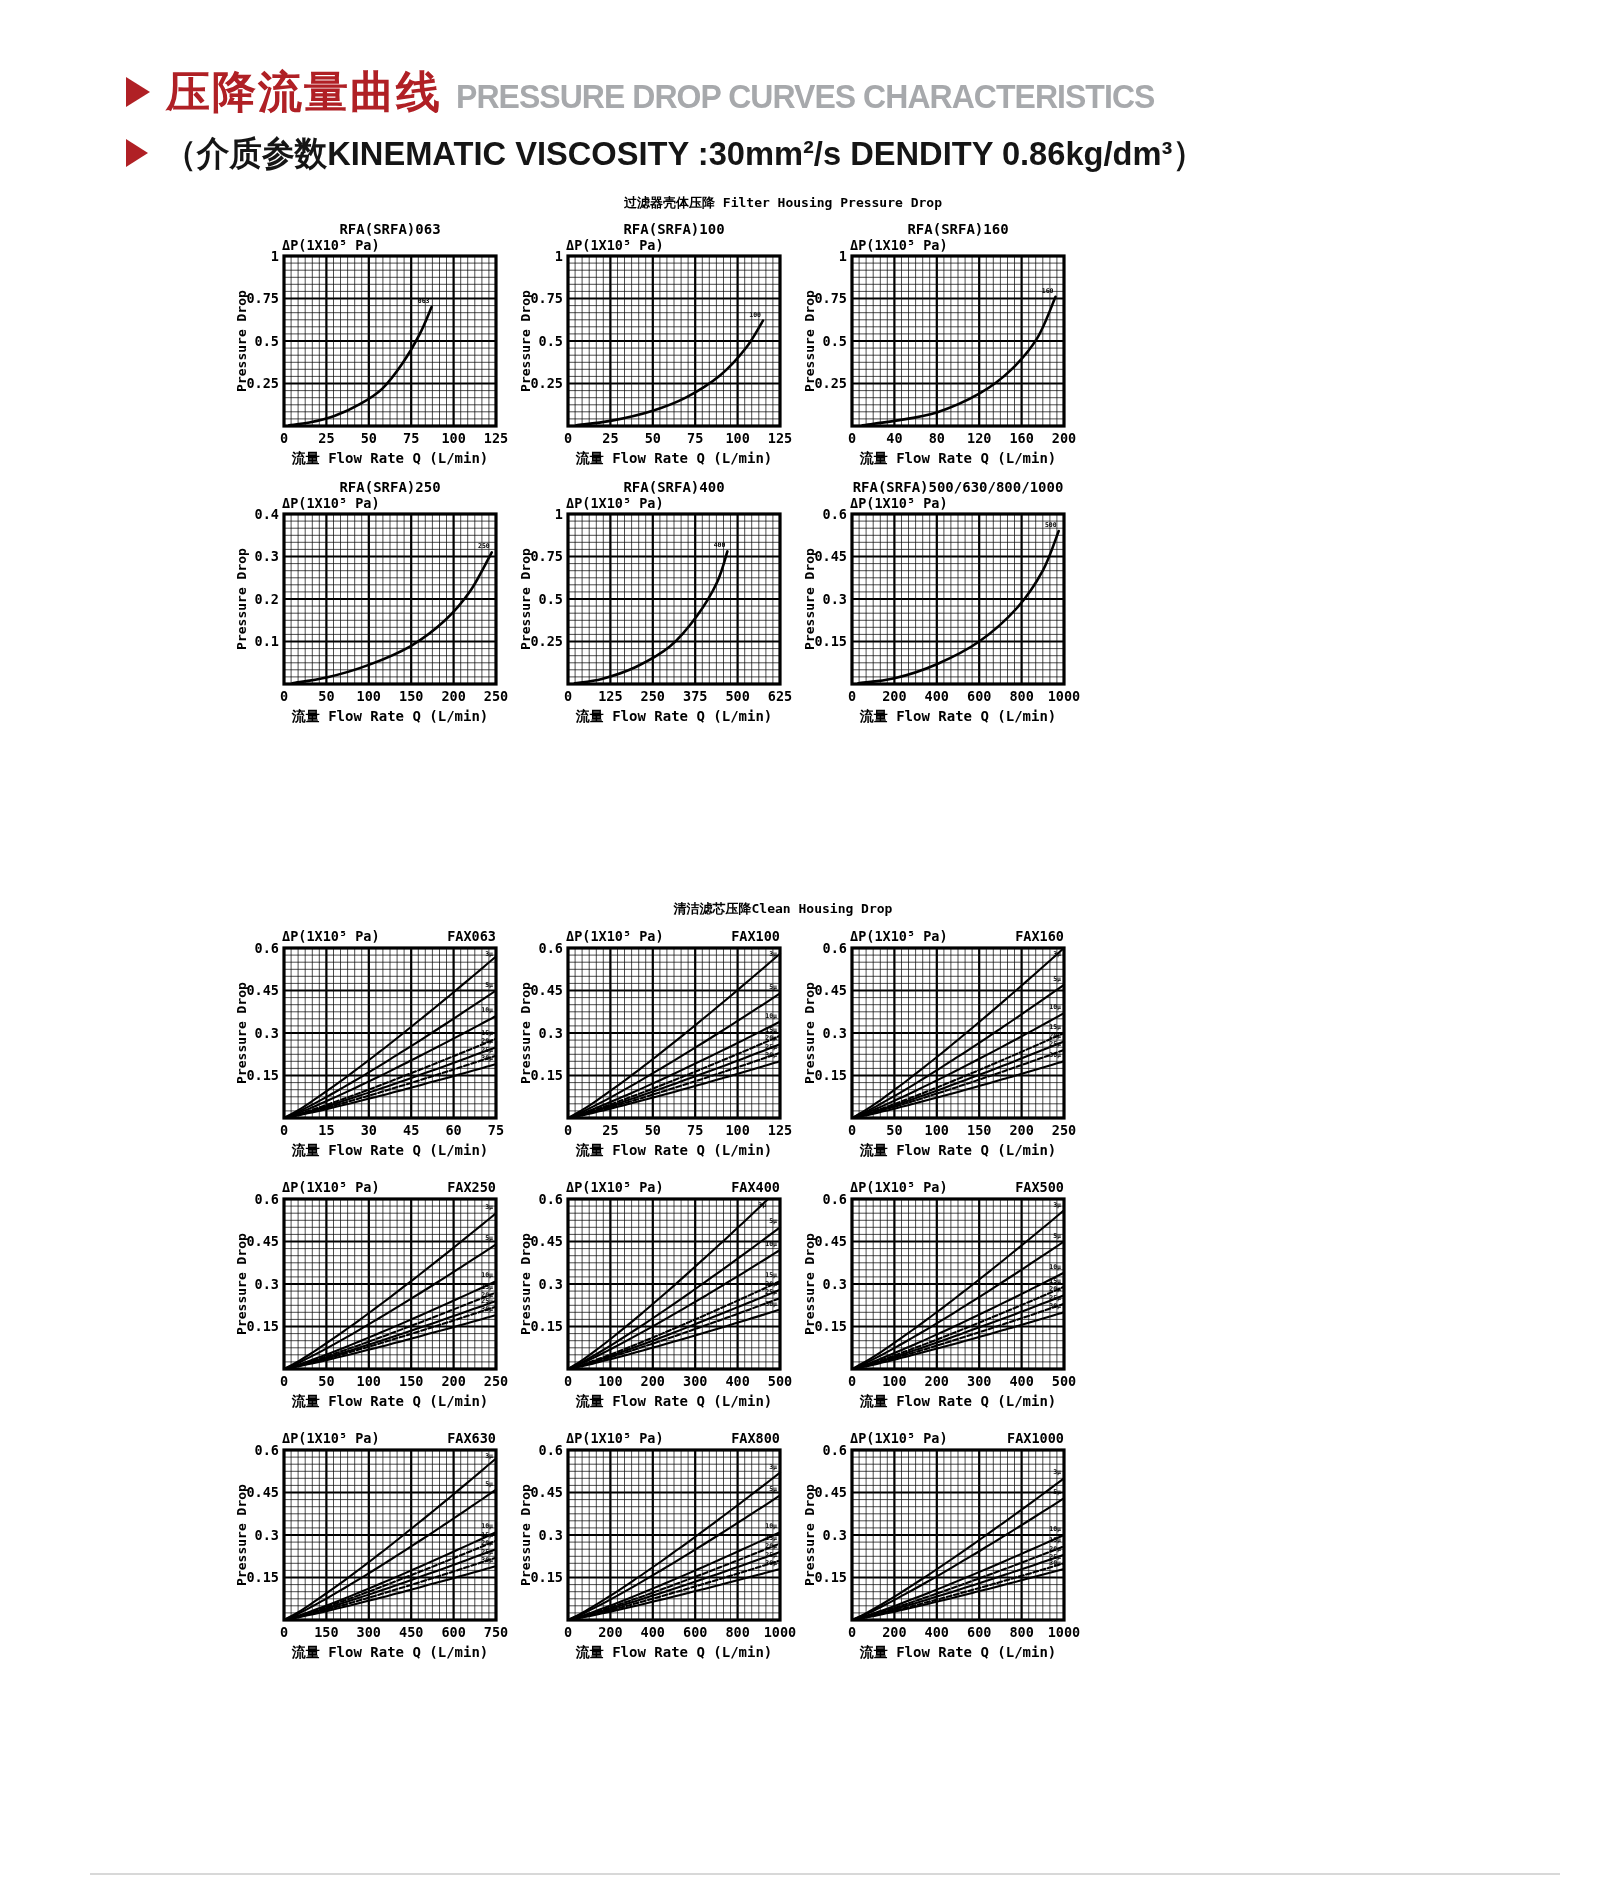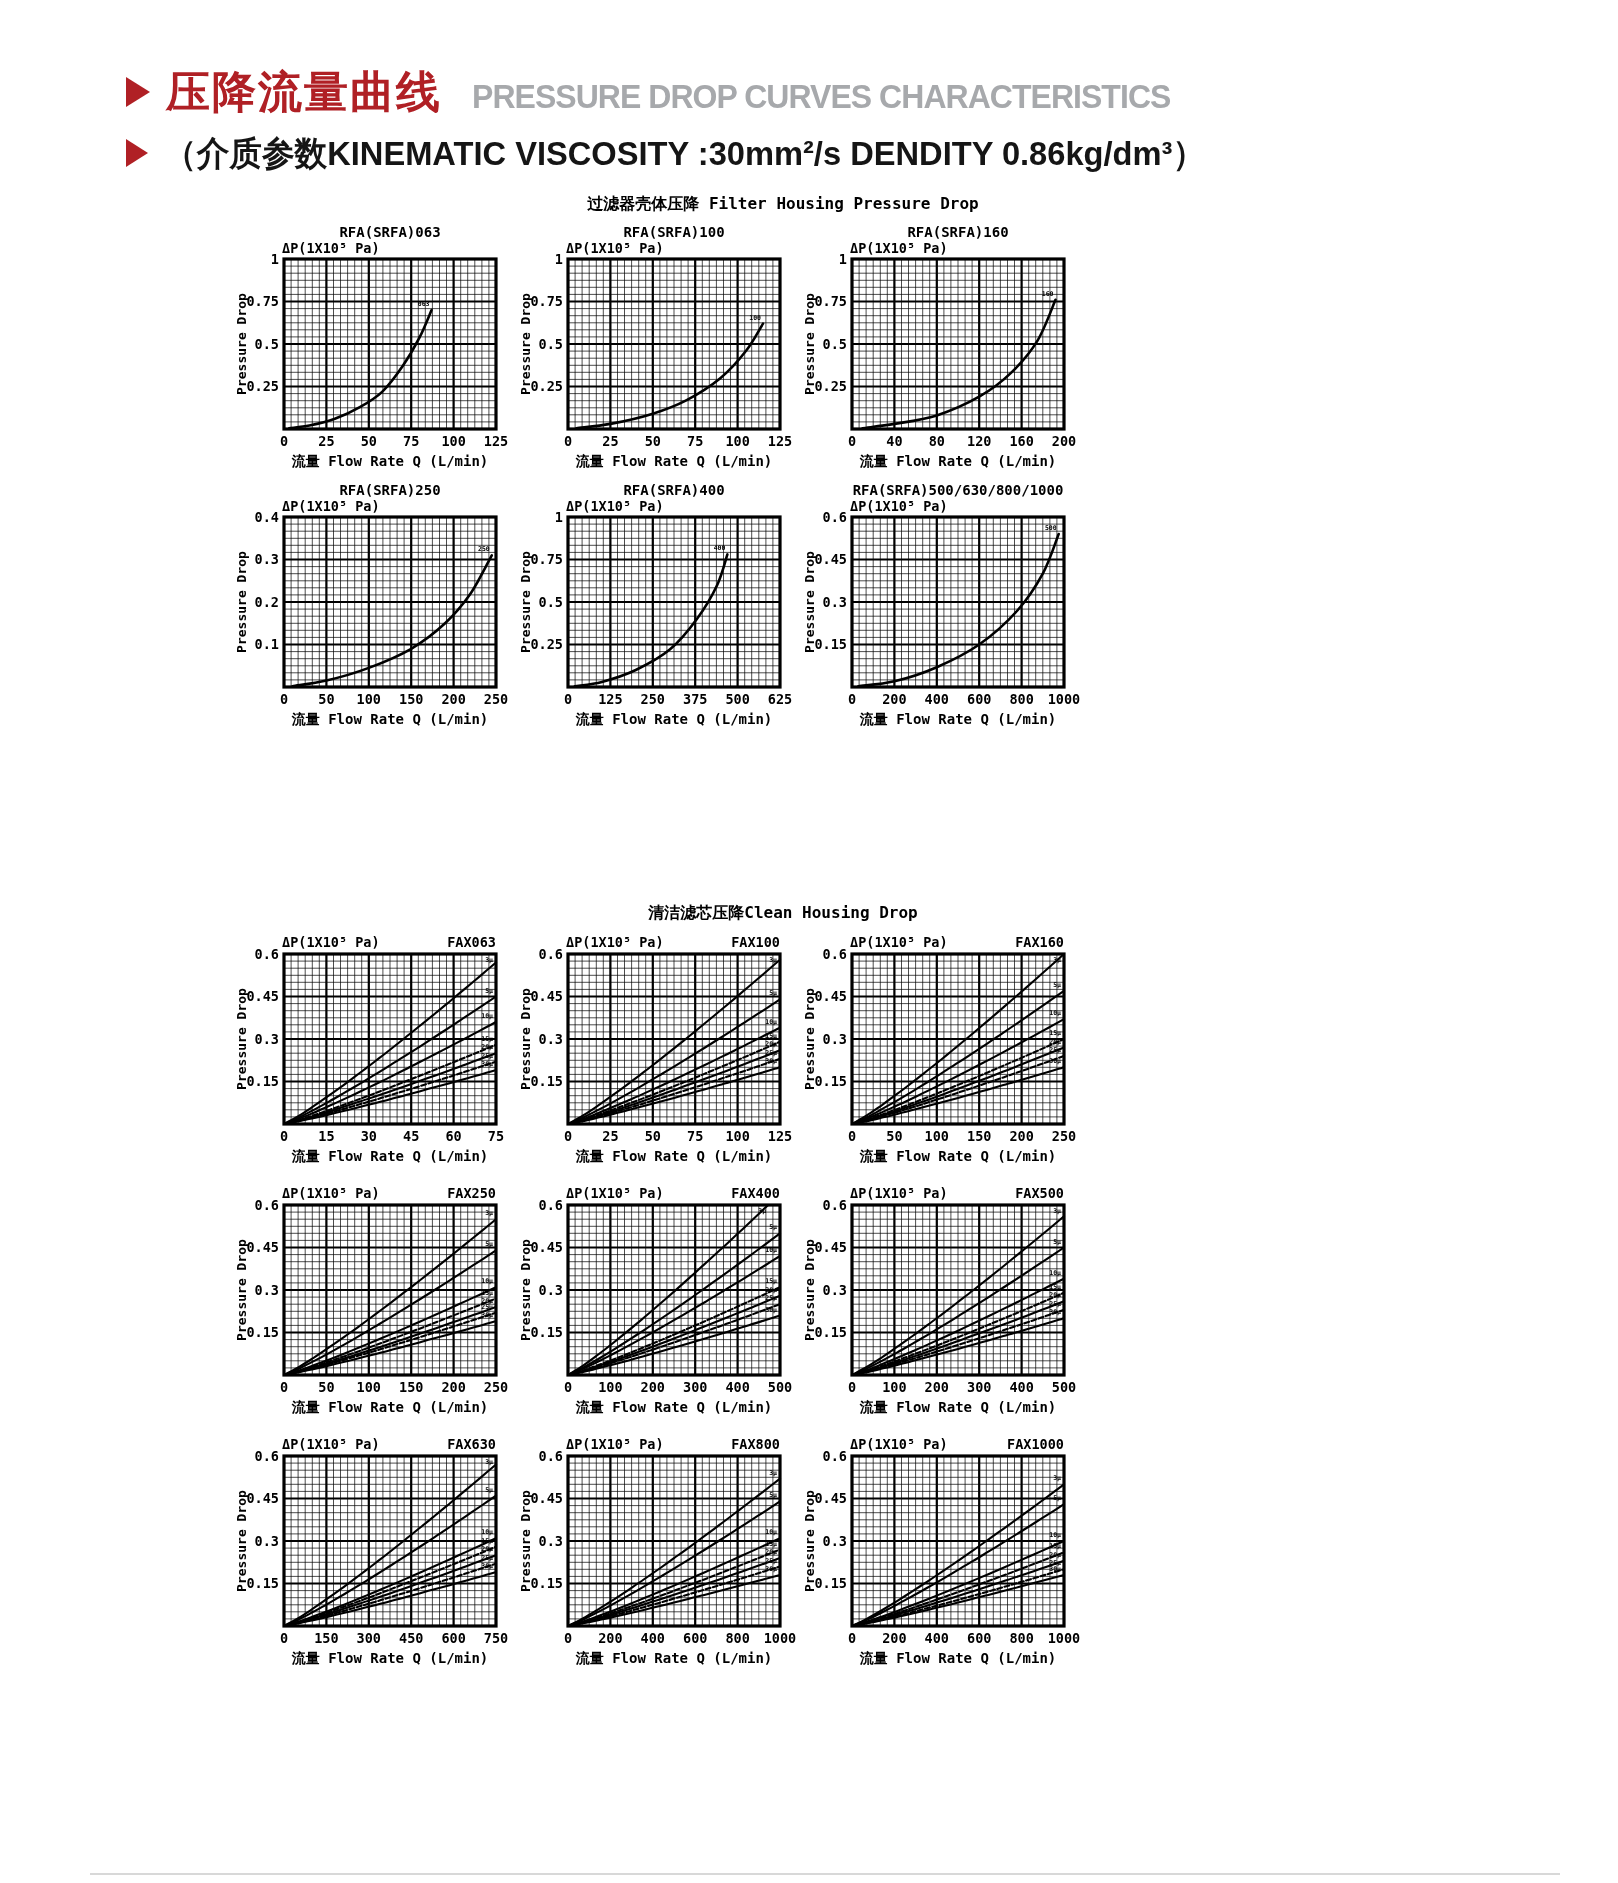--- a/index.html
+++ b/index.html
@@ -3,30 +3,30 @@
 <meta charset="utf-8">
 <style>
   html,body{margin:0;padding:0;}
   body{
     width:1618px;height:1883px;background:#ffffff;position:relative;
     font-family:"Liberation Sans",sans-serif;overflow:hidden;
   }
   header{padding-top:70px;padding-left:126px;}
   .title-row{display:flex;align-items:center;}
   .arrow{width:0;height:0;border-top:15px solid transparent;border-bottom:15px solid transparent;border-left:24px solid #b02025;flex:0 0 auto;}
-  .cn-title{font-size:44px;font-weight:bold;color:#b02025;margin:0 16px 0 16px;letter-spacing:2px;line-height:1;}
+  .cn-title{font-size:44px;font-weight:bold;color:#b02025;margin:0 0 0 16px;letter-spacing:2px;line-height:1;}
   .en-title{font-size:34px;font-weight:bold;color:#a7a9ac;margin-left:14px;letter-spacing:-1px;transform:scaleX(.94);transform-origin:left center;white-space:nowrap;line-height:1;padding-top:8px;}
   .subtitle-row{display:flex;align-items:center;margin-top:22px;}
   .subtitle-row .arrow{border-top-width:14px;border-bottom-width:14px;border-left-width:22px;}
   .subtitle{font-size:34px;font-weight:bold;color:#151515;margin-left:16px;transform:scaleX(.96);transform-origin:left center;white-space:nowrap;line-height:1;}
   main.charts{margin-left:232px;width:852px;margin-top:24px;}
   .section-title{
     text-align:center;padding-left:250px;
     font-family:"DejaVu Sans Mono","Liberation Mono",monospace;
-    font-weight:bold;font-size:16px;color:#000;white-space:nowrap;
+    font-weight:bold;font-size:13px;color:#000;white-space:nowrap;
   }
   .grid{display:grid;grid-template-columns:repeat(3,284px);row-gap:2px;margin-top:6px;}
   .section2{margin-top:168px;}
   .chart{width:284px;}
   svg text{font-family:"DejaVu Sans Mono","Liberation Mono",monospace;font-weight:bold;fill:#000;}
   .bottom-rule{position:absolute;left:90px;right:58px;bottom:8px;height:2px;background:#d8d8d8;}
 </style>
 </head>
 <body>
 

